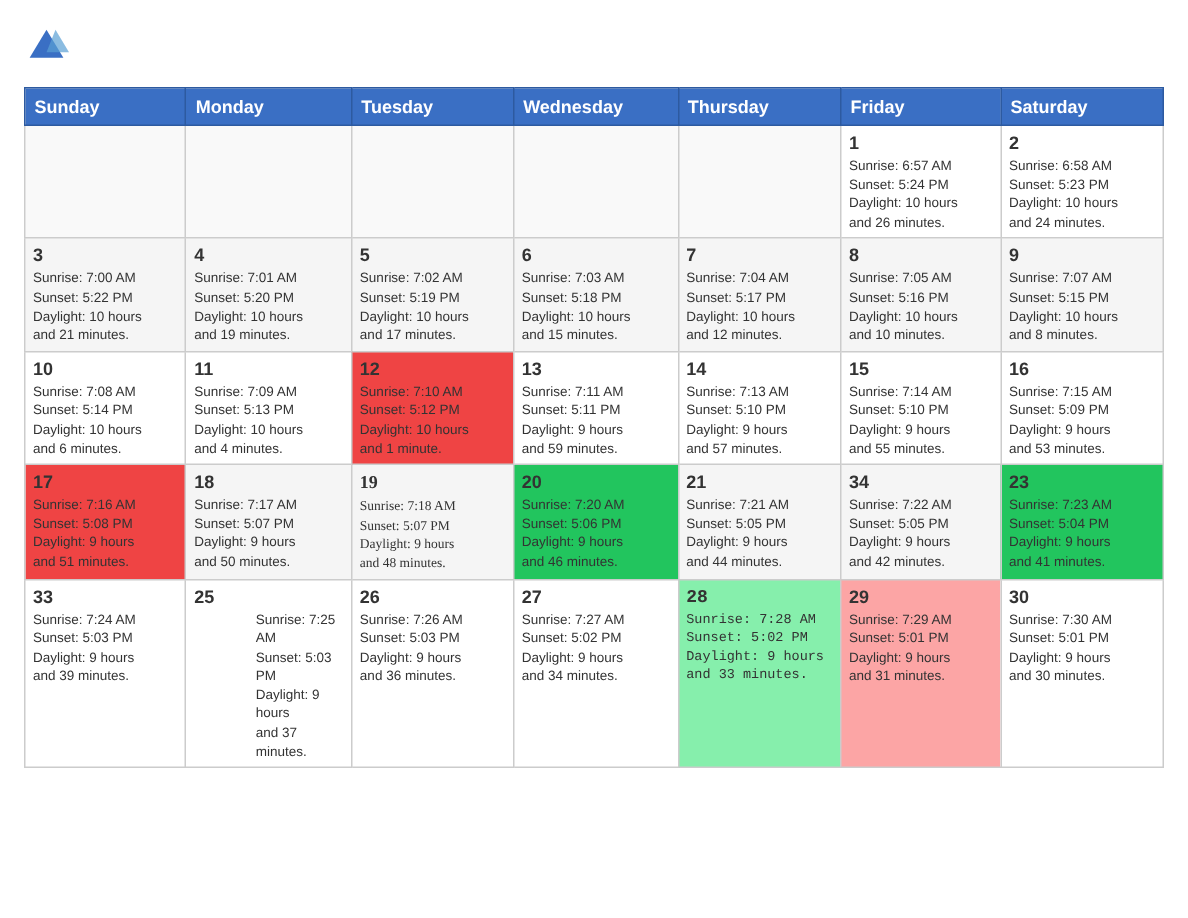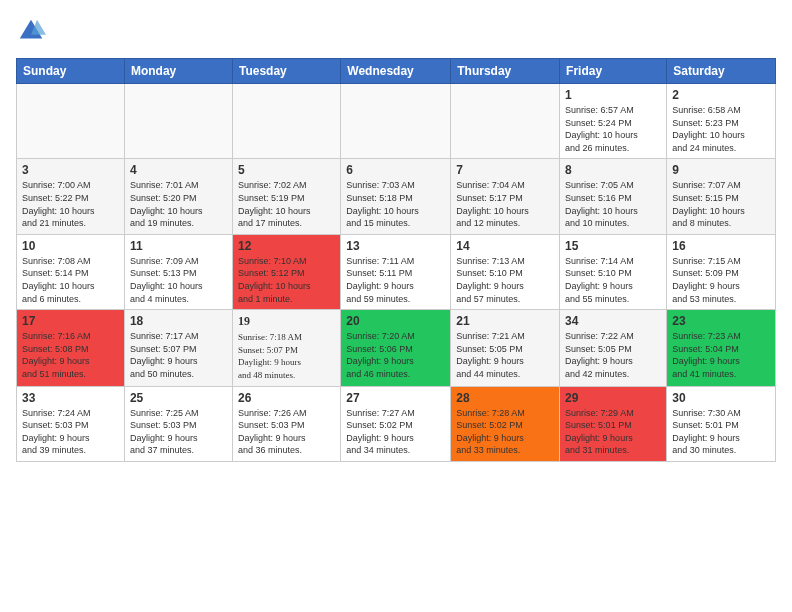--- a/index.html
+++ b/index.html
@@ -302,47 +302,47 @@
       <tr>
         <td style="background: rgb(255, 255, 255);">
           <span class="day-number">33</span>
           <div class="day-info" style="white-space: pre-line;">Sunrise: 7:24 AM
 Sunset: 5:03 PM
 Daylight: 9 hours
 and 39 minutes.</div>
         </td>
         <td style="background: rgb(255, 255, 255);">
           <span class="day-number">25</span>
-          <div class="day-info" style="white-space: pre-line;">Sunrise: 7:25 AM
+          <div class="day-info" style="white-space: pre-line; margin-left: 41px;">Sunrise: 7:25 AM
 Sunset: 5:03 PM
 Daylight: 9 hours
 and 37 minutes.</div>
         </td>
         <td style="background: rgb(255, 255, 255);">
           <span class="day-number">26</span>
           <div class="day-info" style="white-space: pre-line;">Sunrise: 7:26 AM
 Sunset: 5:03 PM
 Daylight: 9 hours
 and 36 minutes.</div>
         </td>
         <td style="background: rgb(255, 255, 255);">
           <span class="day-number">27</span>
           <div class="day-info" style="white-space: pre-line;">Sunrise: 7:27 AM
 Sunset: 5:02 PM
 Daylight: 9 hours
 and 34 minutes.</div>
         </td>
-        <td style="background: #f97316;">
+        <td style="background: #86efac; font-family: Liberation Mono, monospace;">
           <span class="day-number">28</span>
           <div class="day-info" style="white-space: pre-line;">Sunrise: 7:28 AM
 Sunset: 5:02 PM
 Daylight: 9 hours
 and 33 minutes.</div>
         </td>
-        <td style="background: #ef4444;">
+        <td style="background: #fca5a5;">
           <span class="day-number">29</span>
           <div class="day-info" style="white-space: pre-line;">Sunrise: 7:29 AM
 Sunset: 5:01 PM
 Daylight: 9 hours
 and 31 minutes.</div>
         </td>
         <td style="background: rgb(255, 255, 255);">
           <span class="day-number">30</span>
           <div class="day-info" style="white-space: pre-line;">Sunrise: 7:30 AM
 Sunset: 5:01 PM

